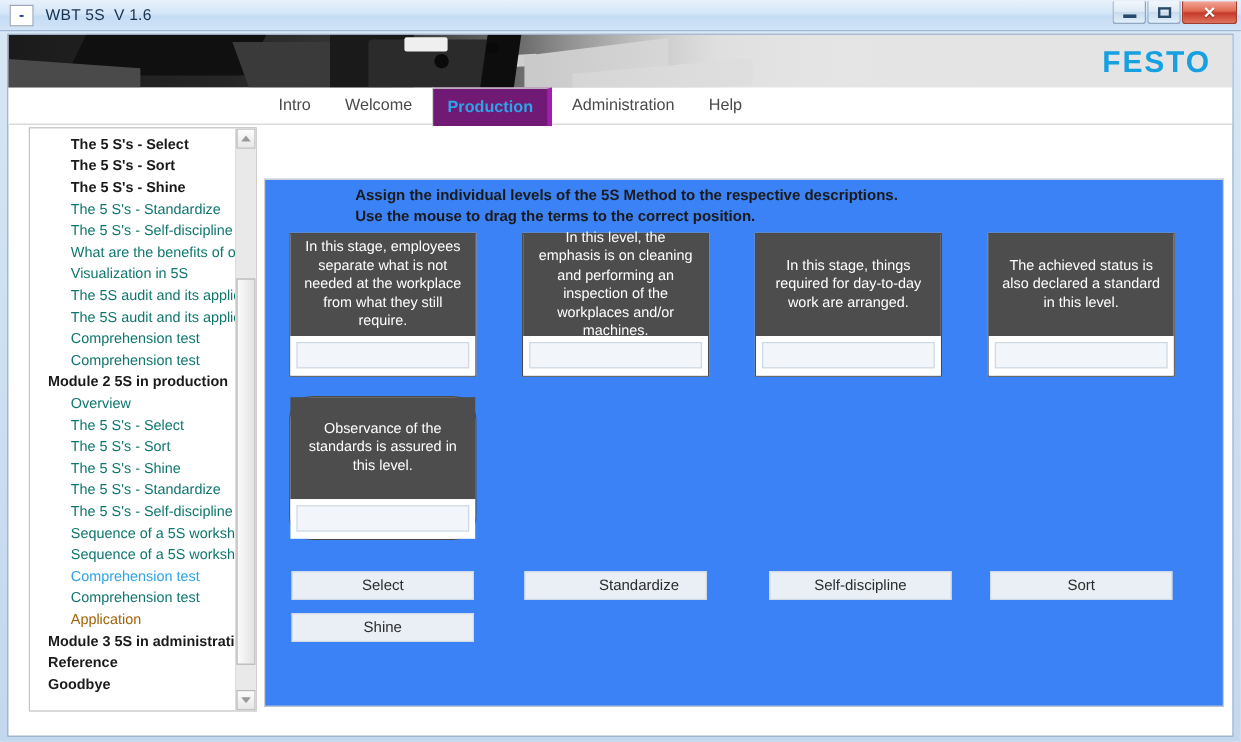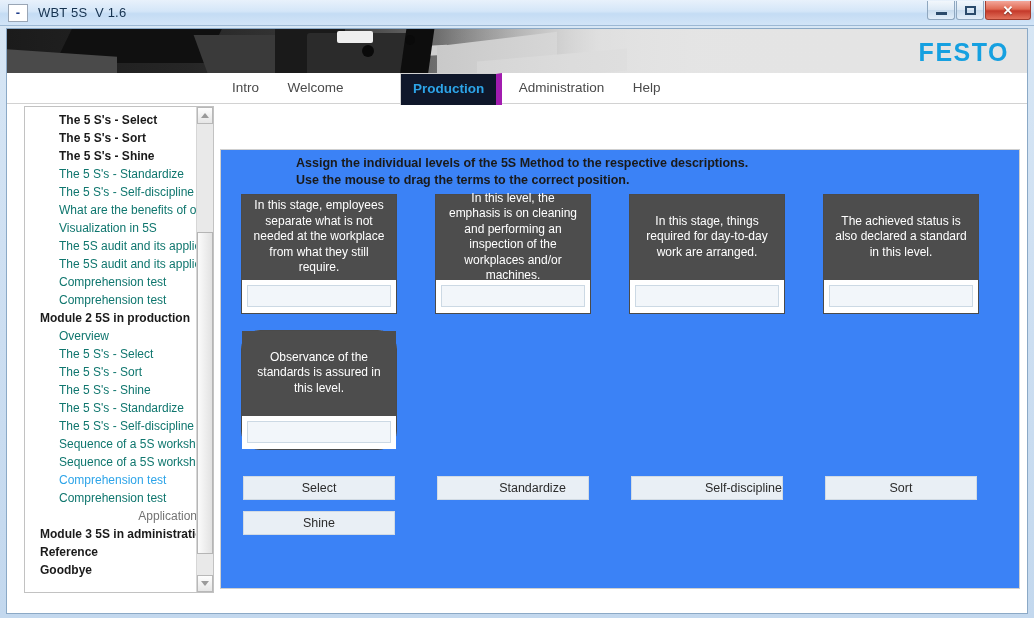--- a/index.html
+++ b/index.html
@@ -176,28 +176,27 @@
     padding: 0 12px;
     font-size: 13.5px;
     color: #4a4a4a;
     box-sizing: border-box;
     vertical-align: top;
   }
   .tab.active {
     color: #2da4e8;
     font-weight: bold;
     border-left: 1px solid #d2d2d2;
-    border-right: 6px solid #a21caf;
+    border-right: 4px solid #a21caf;
     border-top: 1px solid #d2d2d2;
-    background: #0f172a;
+    background: #701a75;
     position: relative;
     top: 0;
     margin-bottom: -1px;
     height: 32px;
-    margin-left: 40px;
   }
 
   
   #body-split {
     position: relative;
     height: 509px;
   }
 
   
   #sidebar {
@@ -225,21 +224,21 @@
     line-height: 18px;
     font-size: 12px;
     color: #0f766e;
     white-space: nowrap;
     overflow: hidden;
     padding-left: 34px;
     box-sizing: border-box;
   }
   .toc-item.lvl0 { padding-left: 15px; }
   .toc-item.bold { font-weight: bold; color: #1a1a1a; }
-  .toc-item.dark { color: #737373; text-align: right; }
+  .toc-item.dark { color: #a16207; }
   .toc-item.current { color: #2da4e8; }
 
   
   #toc-scrollbar {
     position: absolute;
     right: 0; top: 0;
     width: 17px;
     height: 100%;
     background: #f0f0f0;
     border-left: 1px solid #d6d6d6;
@@ -509,21 +508,21 @@
 
           <div class="card" style="left:20px; top:180px;border-radius:19px;">
             <div class="card-text">Observance of the standards is assured in this level.</div>
             <div class="card-drop-wrap">
               <div class="drop-zone"></div>
             </div>
           </div>
 
           <div class="term" style="left:22px;  top:326px;">Select</div>
           <div class="term" style="left:216px; top:326px;padding-left:39px;">Standardize</div>
-          <div class="term" style="left:410px; top:326px;text-align:right;">Self-discipline</div>
+          <div class="term" style="left:420px; top:326px;">Self-discipline</div>
           <div class="term" style="left:604px; top:326px;">Sort</div>
           <div class="term" style="left:22px;  top:361px;">Shine</div>
         </div>
       </div>
 
     </div>
   </div>
 </div>
 
 </body></html>

